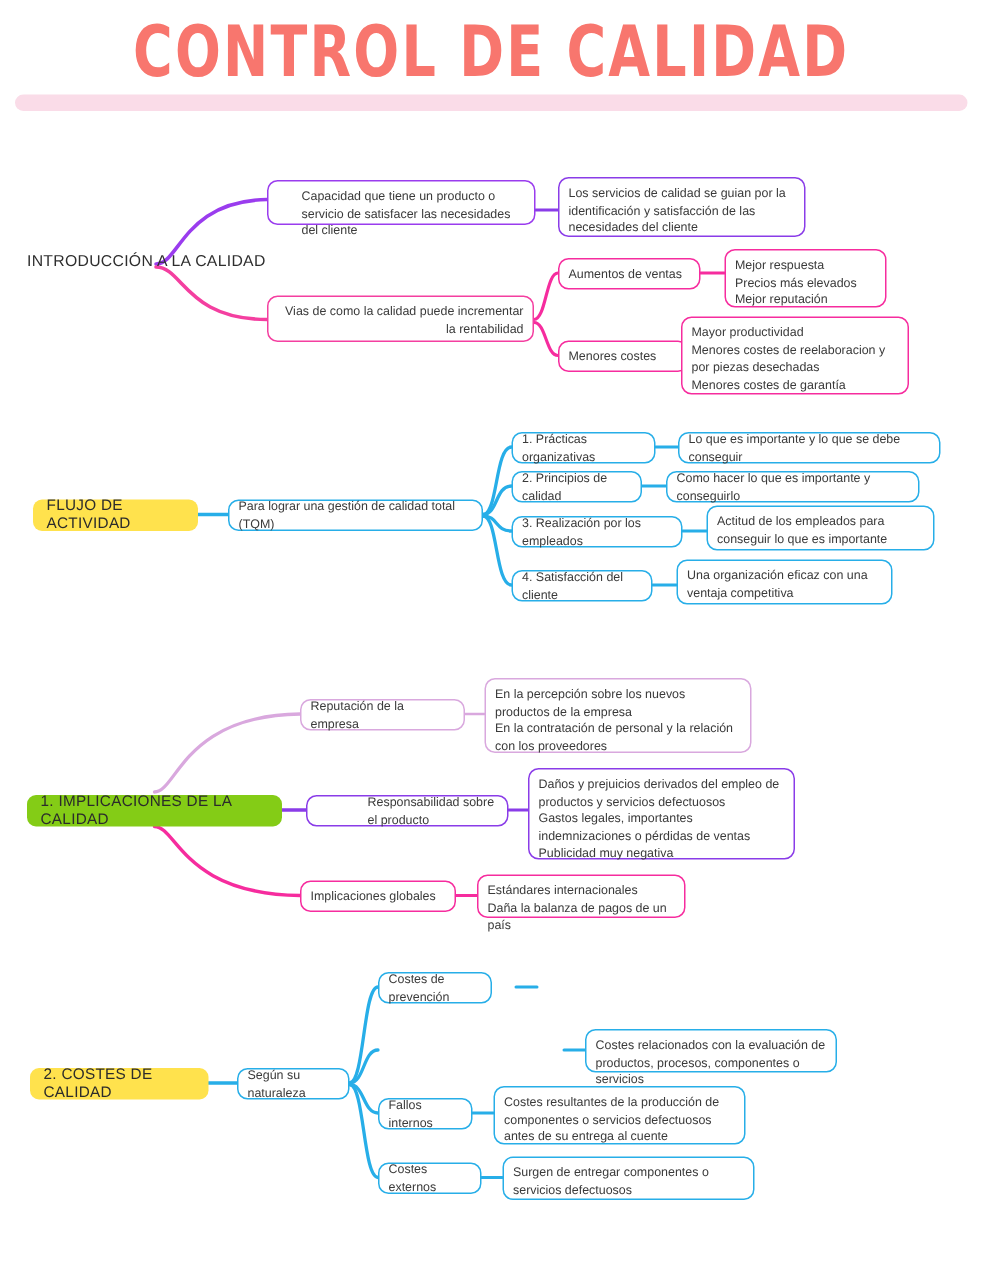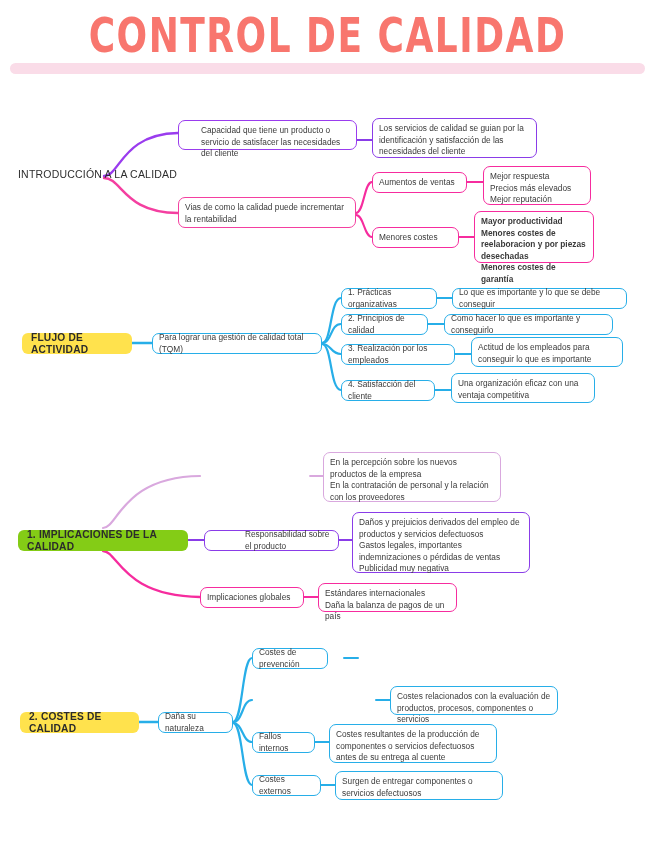--- a/index.html
+++ b/index.html
@@ -44,28 +44,28 @@
     background:#ffffff;
     border-radius:7px;
     white-space:pre-line;
   }
   .node.plain{
     background:transparent;border:none;padding:0;
     font-size:10.5px;color:#2e2e2e;letter-spacing:.2px;
   }
   .node.chip{
     border-radius:6px;border:none;
-    font-size:10.2px;font-weight:bold;color:#2b2b2b;
+    font-size:10.2px;font-weight:normal;color:#2b2b2b;
     padding:5px 9px;letter-spacing:.2px;
   }
   .chip.yellow{background:#FFE24D;}
   .chip.teal{background:#84cc16;}
 
   .b-purple {border:1.6px solid #9A3CEE;padding-left:22px;}
-  .b-pink   {border:1.6px solid #F43FA0;}
+  .b-pink   {border:1.6px solid #F43FA0;text-align:right;}
   .b-lilac  {border:1.5px solid #D9A8DE;}
   .b-violet {border:1.6px solid #8A3CE8;}
   .b-blue   {border:1.9px solid #27AEE8;}
   .b-magenta{border:1.7px solid #F62C9E;}
 
   .node.center{display:flex;align-items:center;}
 </style>
 </head>
 <body>
 
@@ -122,21 +122,21 @@
   <div class="node b-pink" style="left:178px;top:197px;width:178px;height:31px;">Vias de como la calidad puede incrementar la rentabilidad</div>
 
   <div class="node b-magenta center" style="left:372px;top:172px;width:95px;height:21px;">Aumentos de ventas</div>
 
   <div class="node b-magenta" style="left:483px;top:166px;width:108px;height:39px;">Mejor respuesta
 Precios más elevados
 Mejor reputación</div>
 
   <div class="node b-magenta center" style="left:372px;top:227px;width:87px;height:21px;">Menores costes</div>
 
-  <div class="node b-magenta" style="left:474px;top:211px;width:120px;height:52px;font-weight:bold;">Mayor productividad
+  <div class="node b-magenta" style="left:454px;top:211px;width:152px;height:52px;">Mayor productividad
 Menores costes de reelaboracion y por piezas desechadas
 Menores costes de garantía</div>
 
   <div class="node chip yellow center" style="left:22px;top:333px;width:110px;height:21px;">FLUJO DE ACTIVIDAD</div>
 
   <div class="node b-blue center" style="left:152px;top:333px;width:170px;height:21px;">Para lograr una gestión de calidad total (TQM)</div>
 
   <div class="node b-blue center" style="left:341px;top:288px;width:96px;height:21px;">1. Prácticas organizativas</div>
   <div class="node b-blue center" style="left:452px;top:288px;width:175px;height:21px;">Lo que es importante y lo que se debe conseguir</div>
 
@@ -144,35 +144,36 @@
   <div class="node b-blue center" style="left:444px;top:314px;width:169px;height:21px;">Como hacer lo que es importante y conseguirlo</div>
 
   <div class="node b-blue center" style="left:341px;top:344px;width:114px;height:21px;">3. Realización por los empleados</div>
   <div class="node b-blue" style="left:471px;top:337px;width:152px;height:30px;">Actitud de los empleados para conseguir lo que es importante</div>
 
   <div class="node b-blue center" style="left:341px;top:380px;width:94px;height:21px;">4. Satisfacción del cliente</div>
   <div class="node b-blue" style="left:451px;top:373px;width:144px;height:30px;">Una organización eficaz con una ventaja competitiva</div>
 
   <div class="node chip teal center" style="left:18px;top:530px;width:170px;height:21px;">1. IMPLICACIONES DE LA CALIDAD</div>
 
+  <div class="node b-lilac center" style="left:200px;top:466px;width:110px;height:21px;">Reputación de la empresa</div>
   <div class="node b-lilac" style="left:323px;top:452px;width:178px;height:50px;">En la percepción sobre los nuevos productos de la empresa
 En la contratación de personal y la relación con los proveedores</div>
 
   <div class="node b-violet center" style="left:204px;top:530px;width:135px;height:21px;padding-left:40px;">Responsabilidad sobre el producto</div>
   <div class="node b-violet" style="left:352px;top:512px;width:178px;height:61px;">Daños y prejuicios derivados del empleo de productos y servicios defectuosos
 Gastos legales, importantes indemnizaciones o pérdidas de ventas
 Publicidad muy negativa</div>
 
   <div class="node b-magenta center" style="left:200px;top:587px;width:104px;height:21px;">Implicaciones globales</div>
   <div class="node b-magenta" style="left:318px;top:583px;width:139px;height:29px;">Estándares internacionales
 Daña la balanza de pagos de un país</div>
 
   <div class="node chip yellow center" style="left:20px;top:712px;width:119px;height:21px;">2. COSTES DE CALIDAD</div>
 
-  <div class="node b-blue center" style="left:158px;top:712px;width:75px;height:21px;">Daña su naturaleza</div>
+  <div class="node b-blue center" style="left:158px;top:712px;width:75px;height:21px;">Según su naturaleza</div>
 
   <div class="node b-blue center" style="left:252px;top:648px;width:76px;height:21px;">Costes de prevención</div>
 
   <div class="node b-blue" style="left:390px;top:686px;width:168px;height:29px;">Costes relacionados con la evaluación de productos, procesos, componentes o servicios</div>
 
   <div class="node b-blue center" style="left:252px;top:732px;width:63px;height:21px;">Fallos internos</div>
   <div class="node b-blue" style="left:329px;top:724px;width:168px;height:39px;">Costes resultantes de la producción de componentes o servicios defectuosos antes de su entrega al cuente</div>
 
   <div class="node b-blue center" style="left:252px;top:775px;width:69px;height:21px;">Costes externos</div>
   <div class="node b-blue" style="left:335px;top:771px;width:168px;height:29px;">Surgen de entregar componentes o servicios defectuosos</div>

